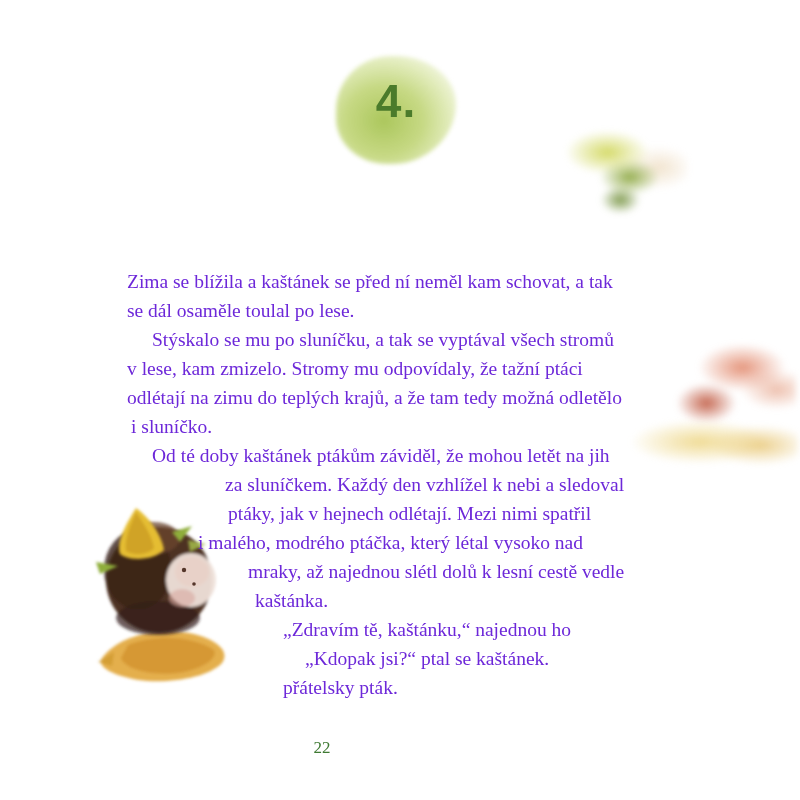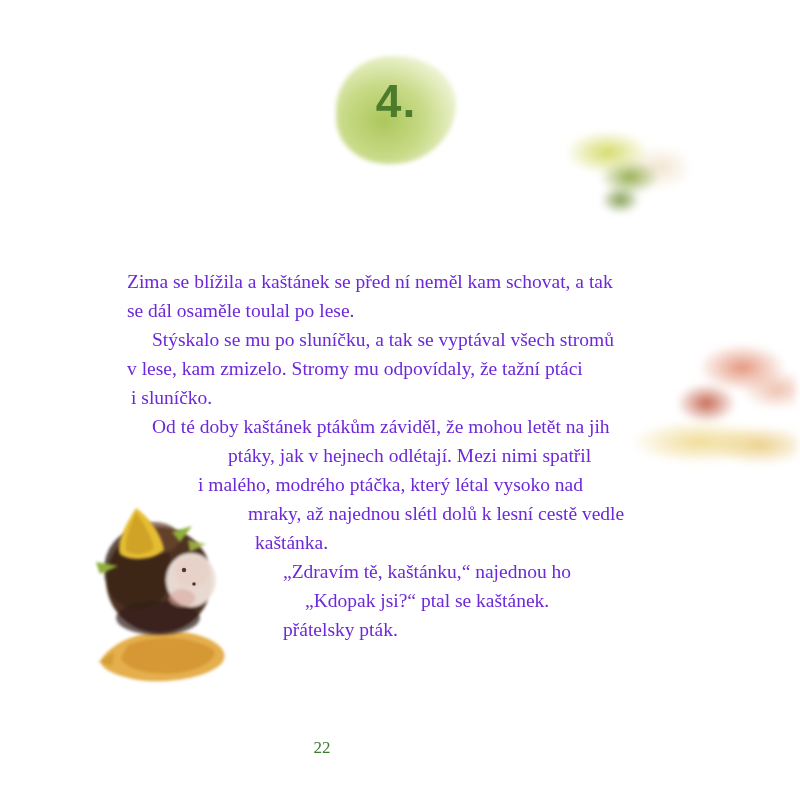--- a/index.html
+++ b/index.html
@@ -160,22 +160,24 @@
         <path d="M100 40 L 118 44 L 102 52 Z" fill="#a4bc4a" opacity="0.85"></path>
       </g>
     </svg>
   </div>
 
   <div class="story">
     <div class="line" style="margin-left:0">Zima se blížila a kaštánek se před ní neměl kam schovat, a tak</div>
     <div class="line" style="margin-left:0">se dál osaměle toulal po lese.</div>
     <div class="line" style="margin-left:25px">Stýskalo se mu po sluníčku, a tak se vyptával všech stromů</div>
     <div class="line" style="margin-left:0">v lese, kam zmizelo. Stromy mu odpovídaly, že tažní ptáci</div>
+    <div class="line" style="margin-left:0">odlétají na zimu do teplých krajů, a že tam tedy možná odletělo</div>
     <div class="line" style="margin-left:4px">i sluníčko.</div>
     <div class="line" style="margin-left:25px">Od té doby kaštánek ptákům záviděl, že mohou letět na jih</div>
+    <div class="line" style="margin-left:98px">za sluníčkem. Každý den vzhlížel k nebi a sledoval</div>
     <div class="line" style="margin-left:101px">ptáky, jak v hejnech odlétají. Mezi nimi spatřil</div>
     <div class="line" style="margin-left:71px">i malého, modrého ptáčka, který létal vysoko nad</div>
     <div class="line" style="margin-left:121px">mraky, až najednou slétl dolů k lesní cestě vedle</div>
     <div class="line" style="margin-left:128px">kaštánka.</div>
     <div class="line" style="margin-left:156px">„Zdravím tě, kaštánku,“ najednou ho</div>
     <div class="line" style="margin-left:178px">„Kdopak jsi?“ ptal se kaštánek.</div>
     <div class="line" style="margin-left:156px">přátelsky pták.</div>
   </div>
 
   <div class="page-number" style="color:#3f7a33;">22</div>

